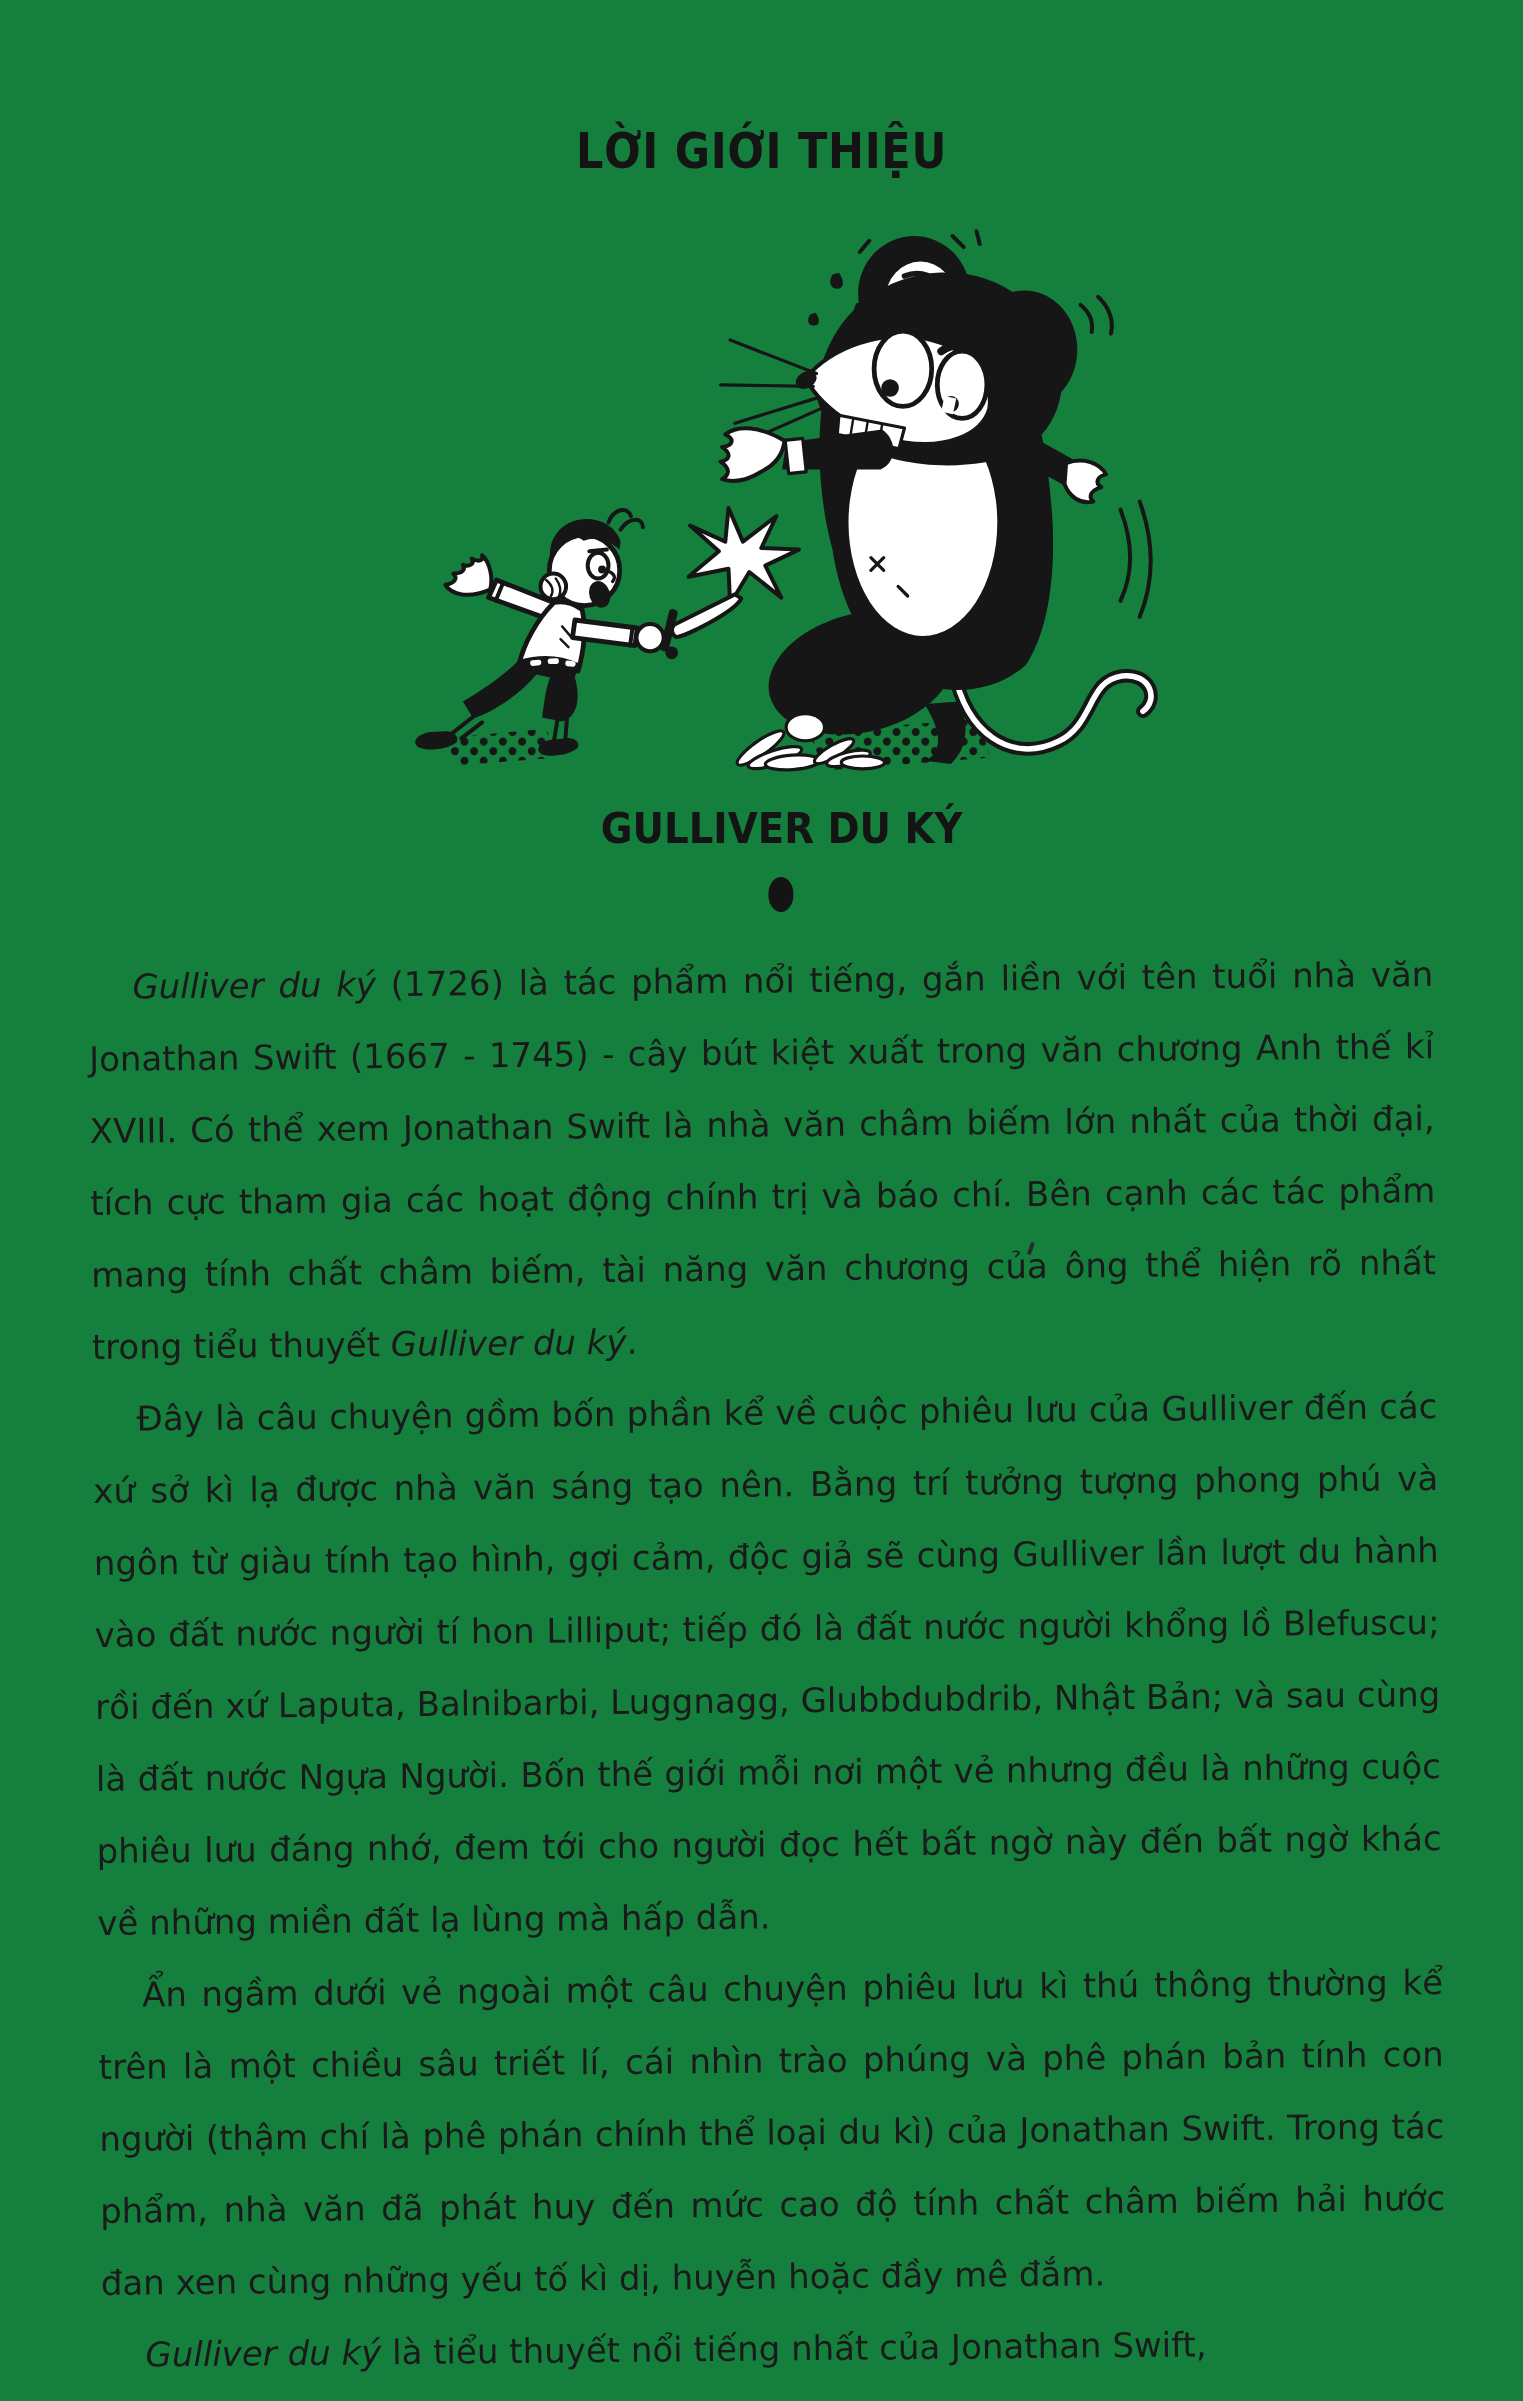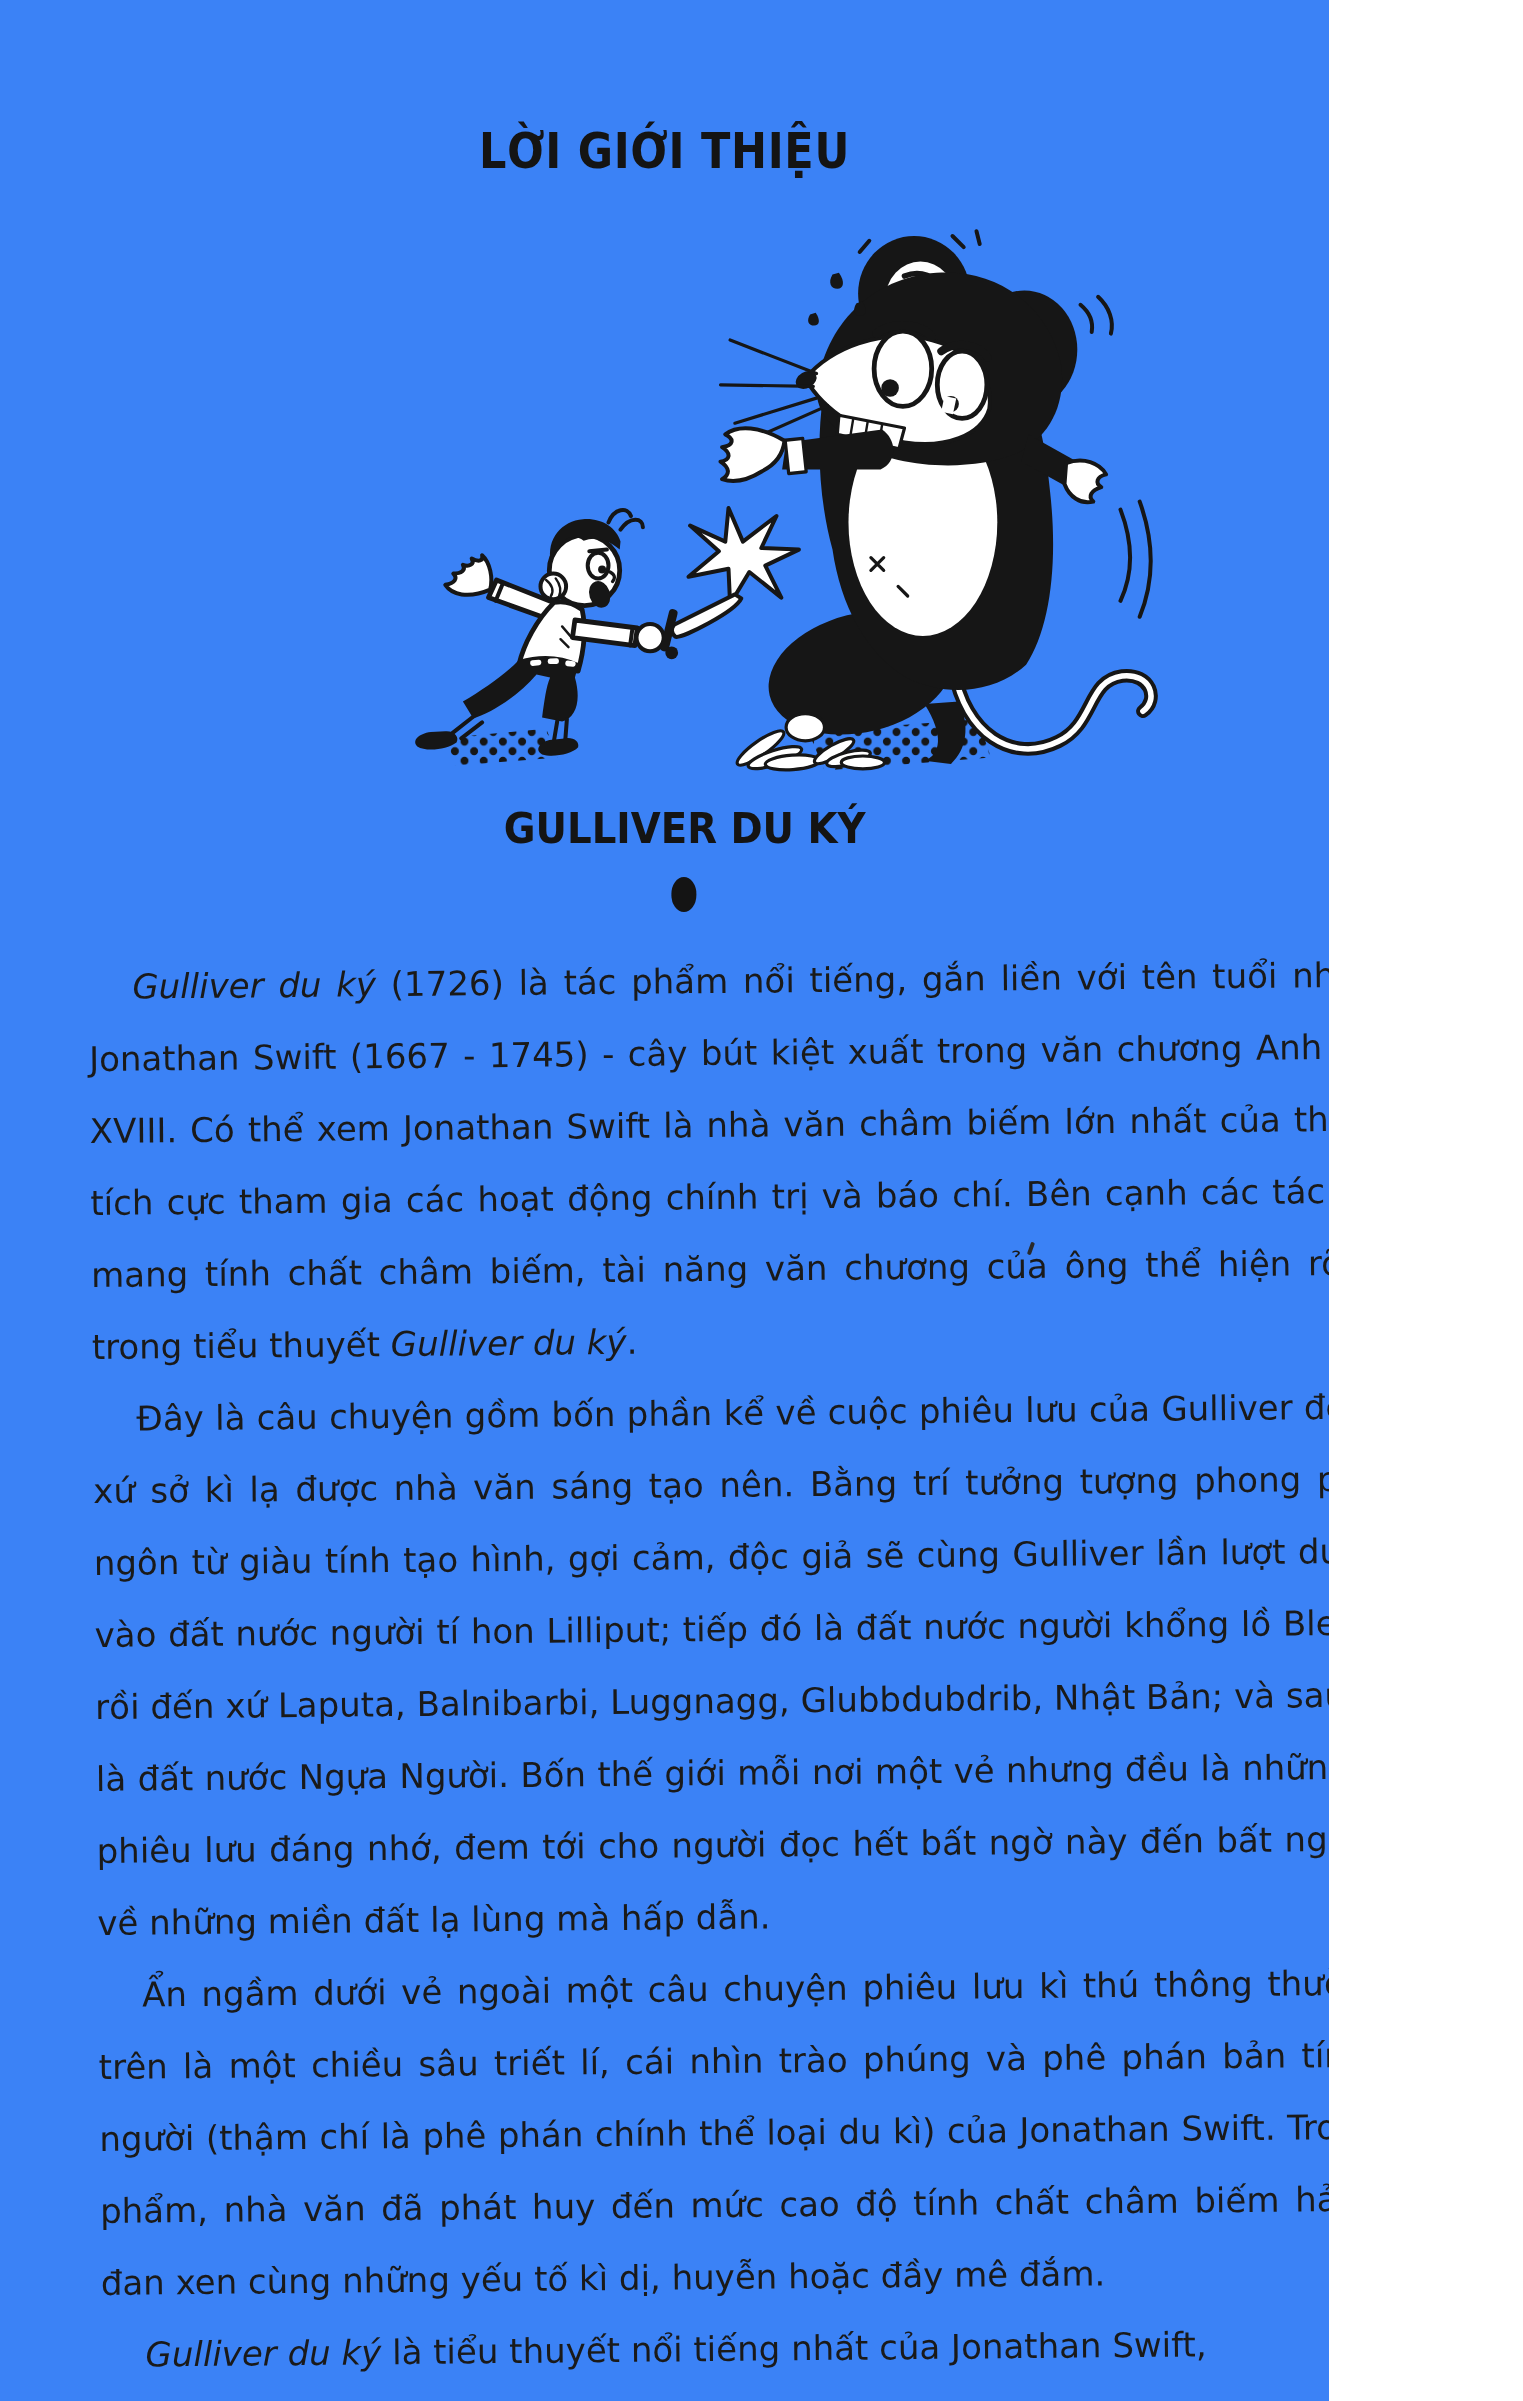--- a/index.html
+++ b/index.html
@@ -1,20 +1,20 @@
 <!DOCTYPE html>
 <html style="font-size:12.8px"><head>
 <meta charset="utf-8">
 <style>
   * { margin:0; padding:0; box-sizing:border-box; }
   html,body { background:#ffffff; }
   .page {
     position:relative;
-    width:1329px; height:2401px;
-    background:#3b82f6;
+    width:1523px; height:2401px;
+    background:#15803d;
     overflow:hidden;
     font-family:"DejaVu Sans", "Liberation Sans", sans-serif;
     color:#161616;
   }
   .title {
     position:absolute; top:122px; left:0; width:100%;
     text-align:center;
     font-size:50px; font-weight:700; letter-spacing:0.8px;
     transform:scaleX(.86);
     color:#141414;

